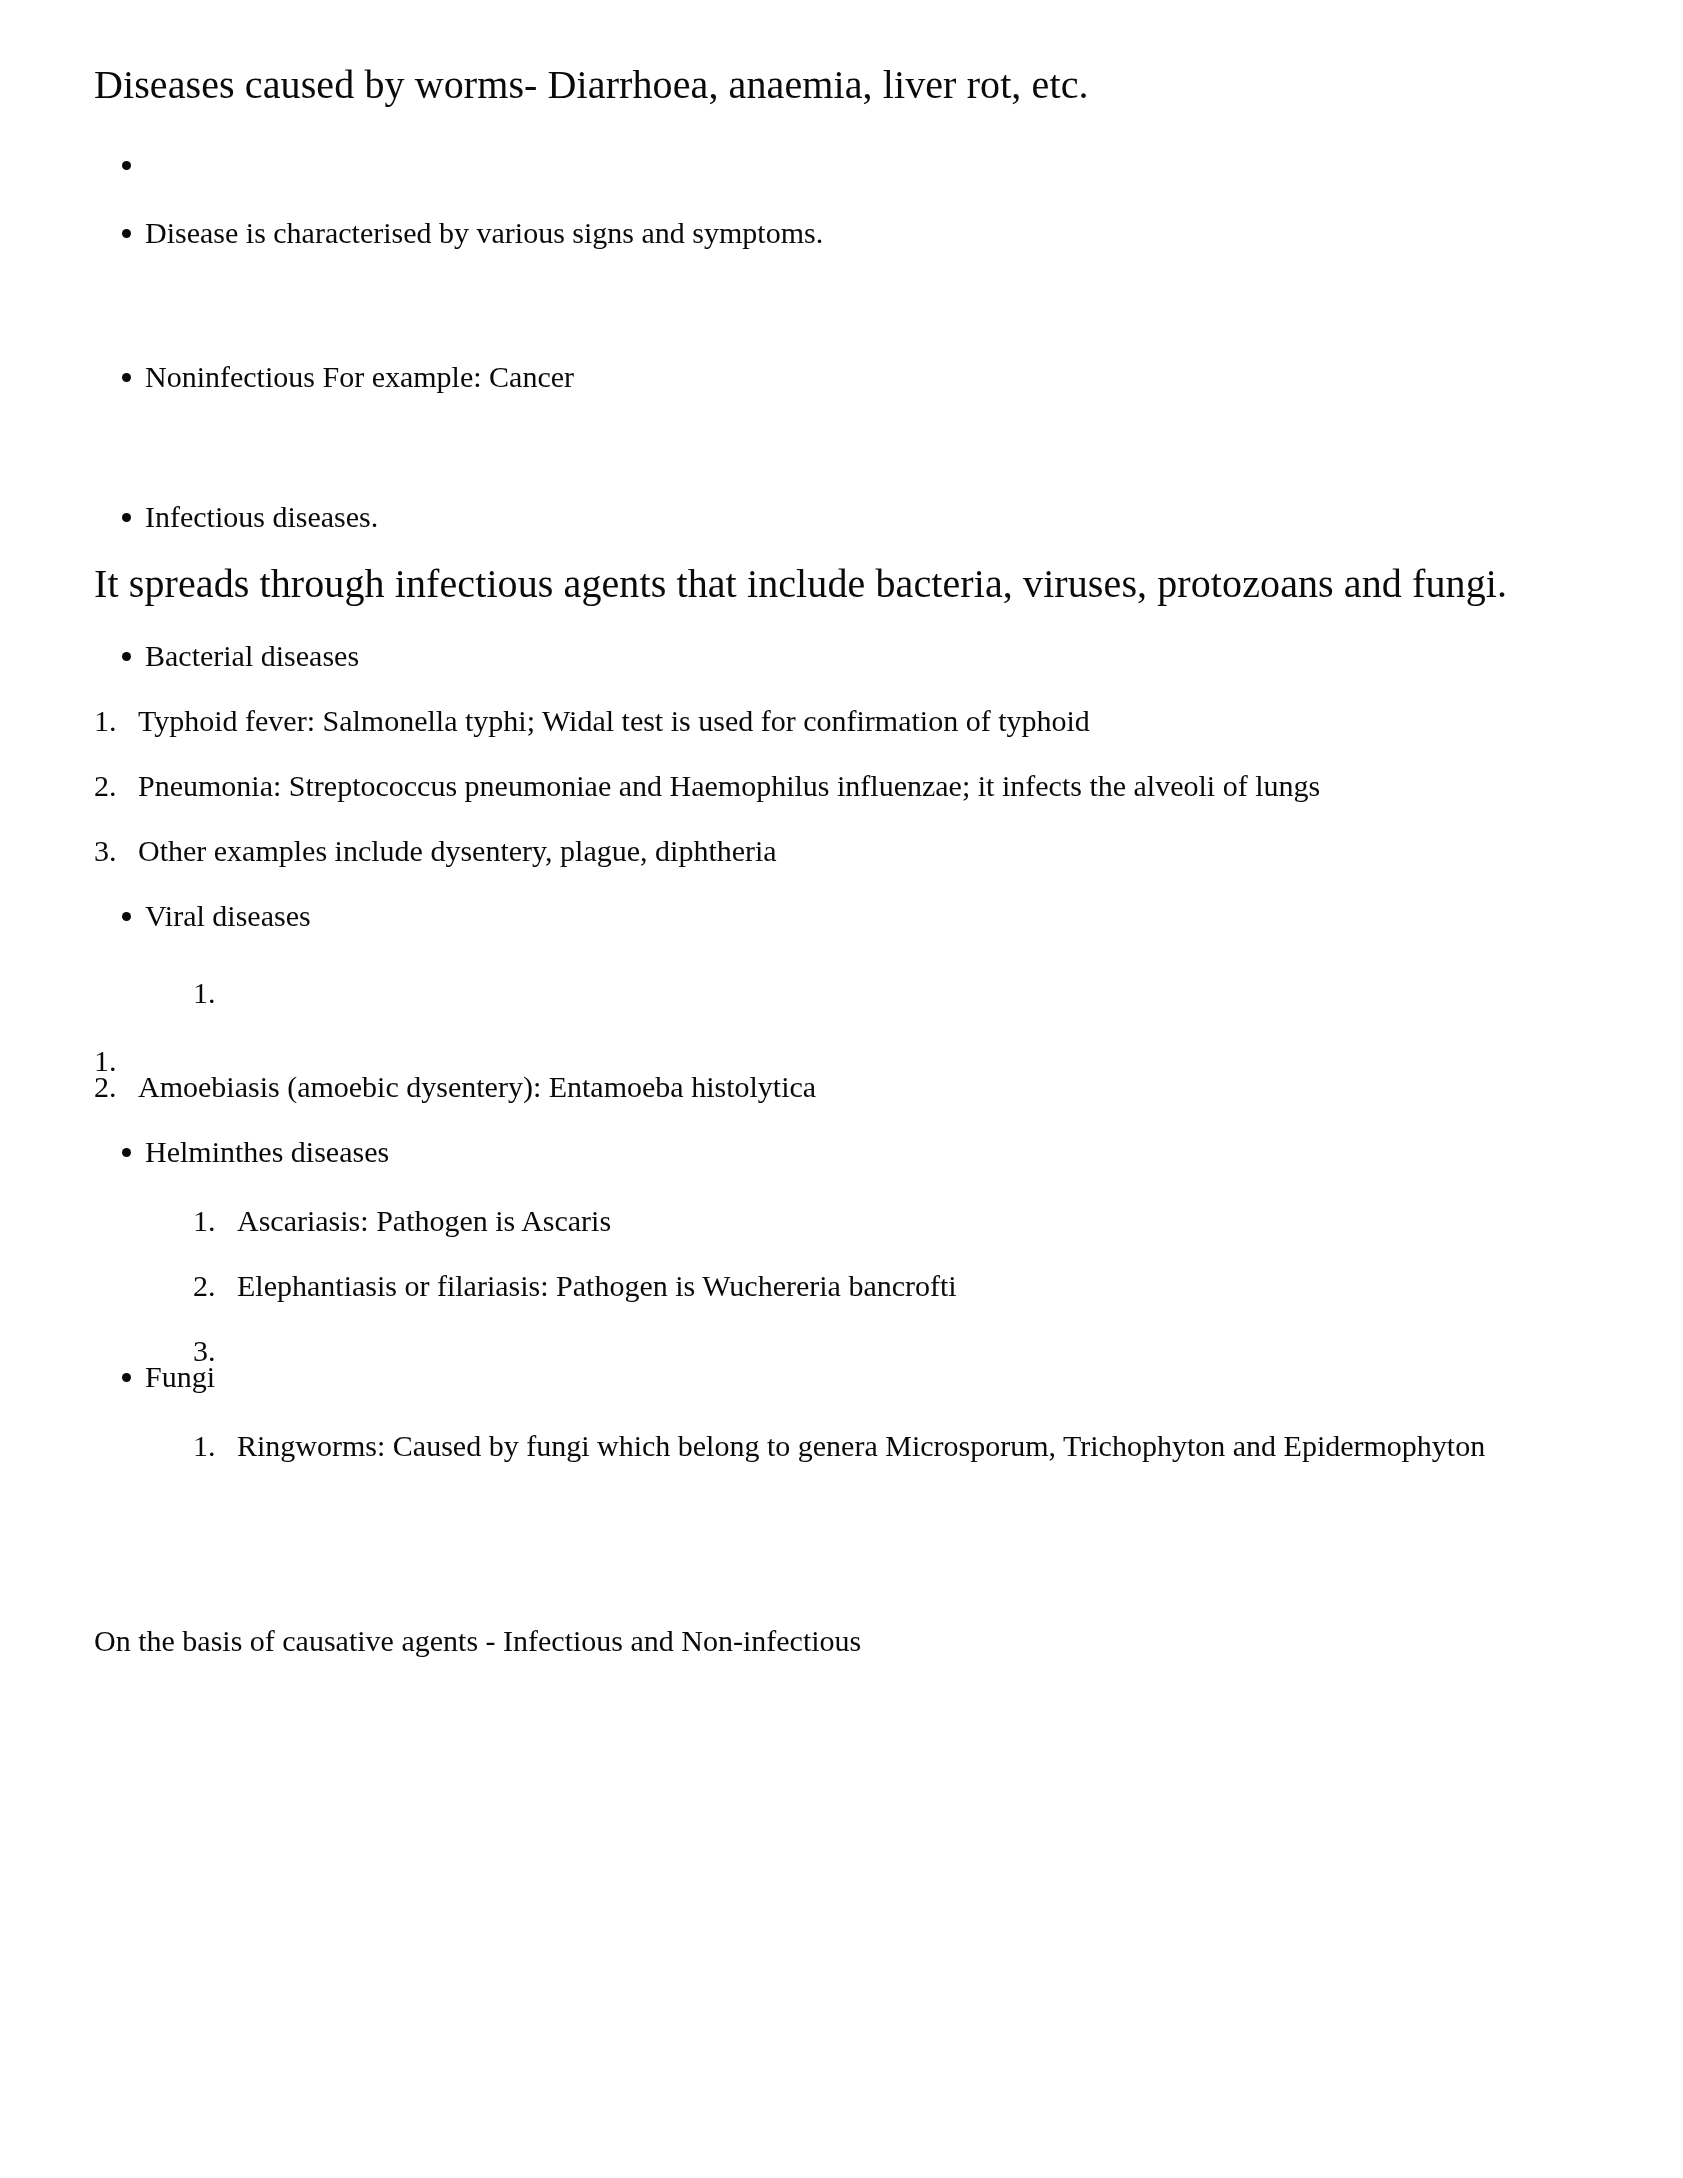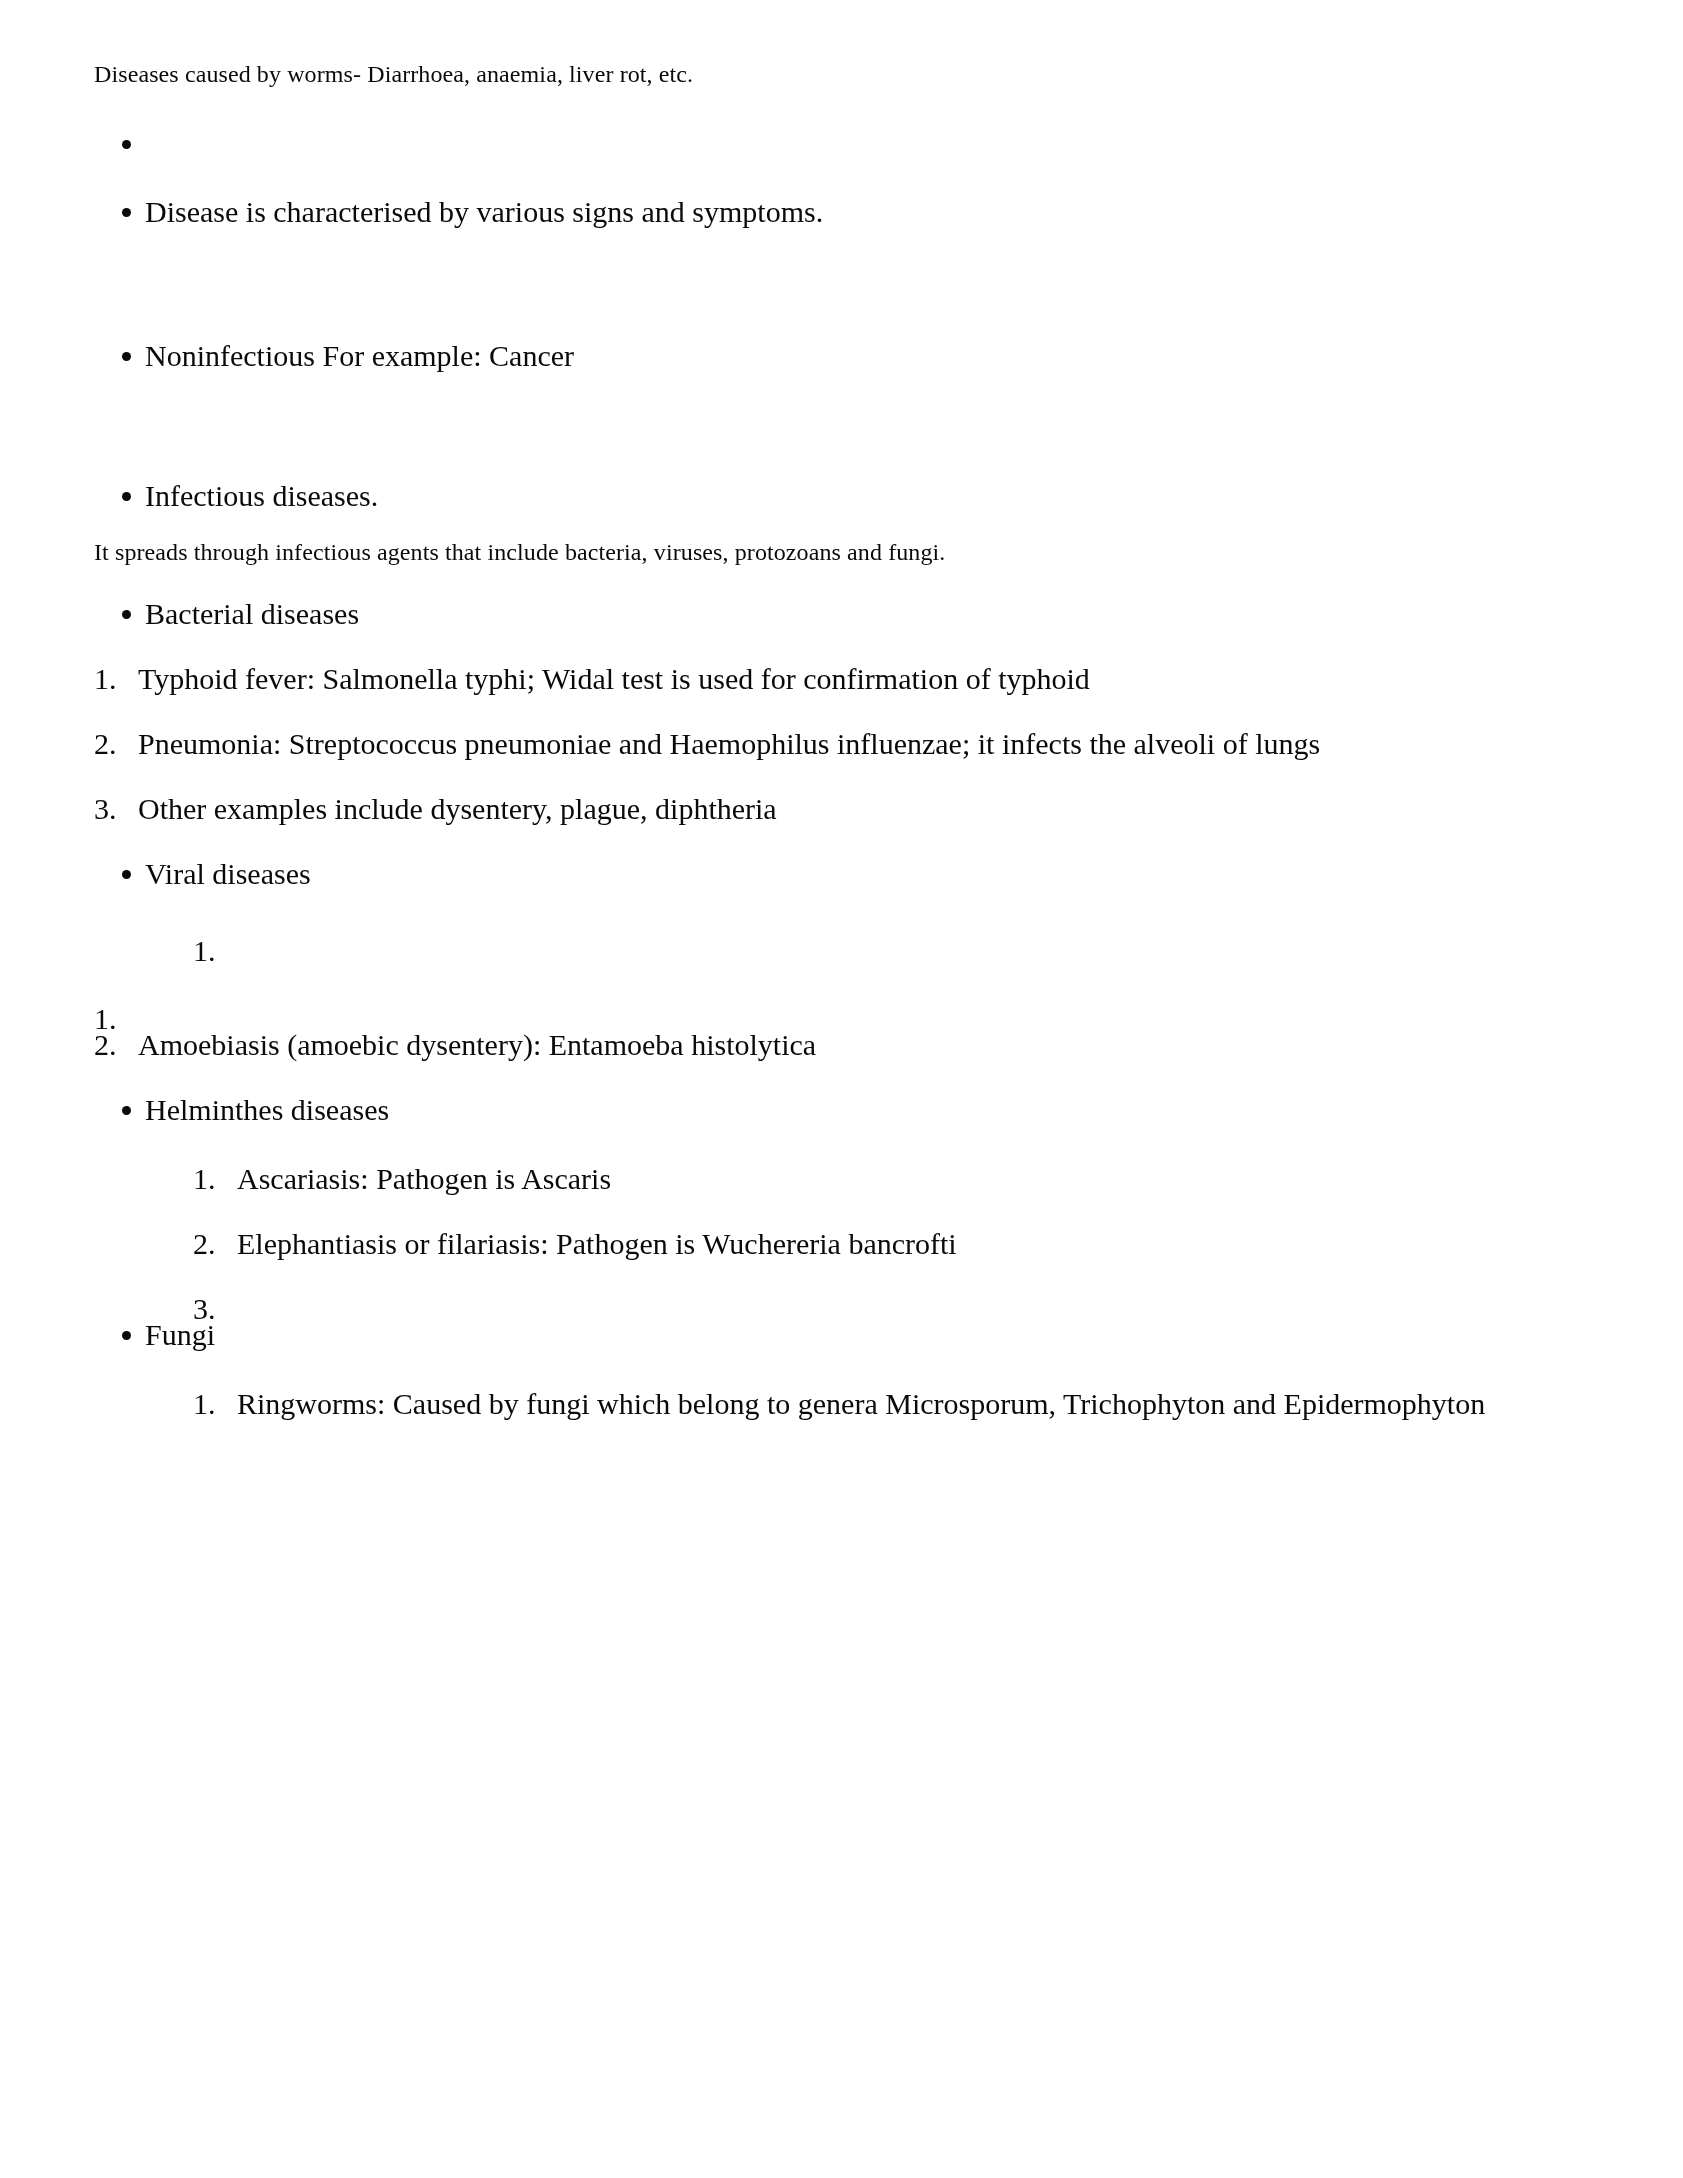--- a/index.html
+++ b/index.html
@@ -19,21 +19,21 @@
   }
   .page {
     width: 1683px;
     height: 2178px;
     padding: 59px 59px 0 94px;
     position: relative;
   }
 
   
   .para {
-    font-size: 24px;
+    font-size: 40px;
     line-height: 1.30;
     margin: 0;
     letter-spacing: 0.1px;
   }
   .para.lead {
     margin-bottom: 34px;
   }
 
   
   ul.bullets {
@@ -223,15 +223,16 @@
   <div class="sp-30"></div>
   <div class="numitem indent">
     <span class="num">1.</span>
     <span>Ringworms: Caused by fungi which belong to genera Microsporum, Trichophyton and Epidermophyton</span>
   </div>
 
   <div class="sp-64"></div>
   <div class="sp-64"></div>
   <div class="sp-30"></div>
 
+  <p class="footer-line"><span>On the basis of causative agents - </span><strong>Infectious and Non-infectious</strong></p>
 
 </div>
 
 
 </body></html>

